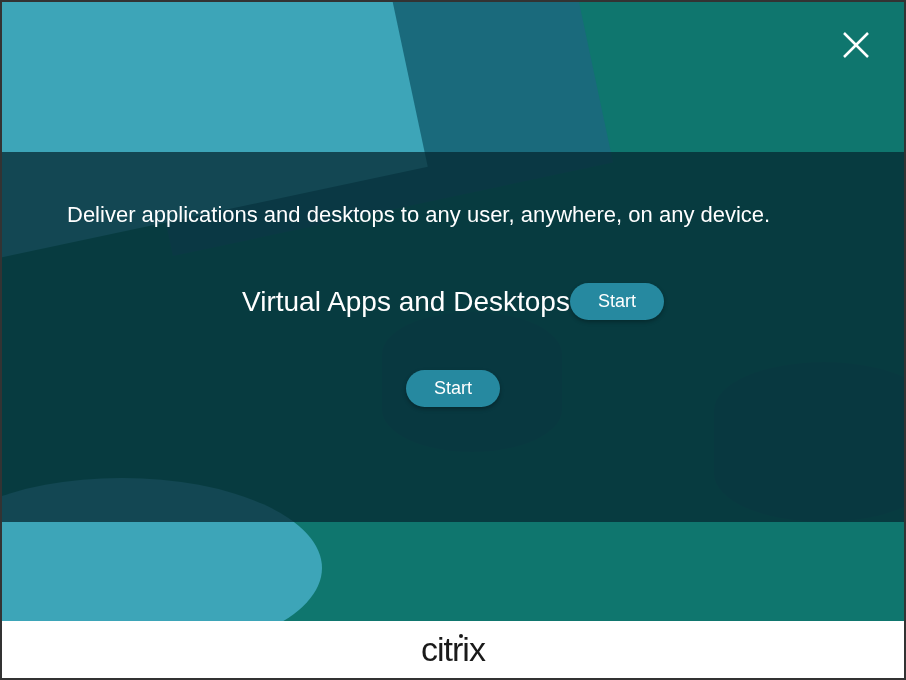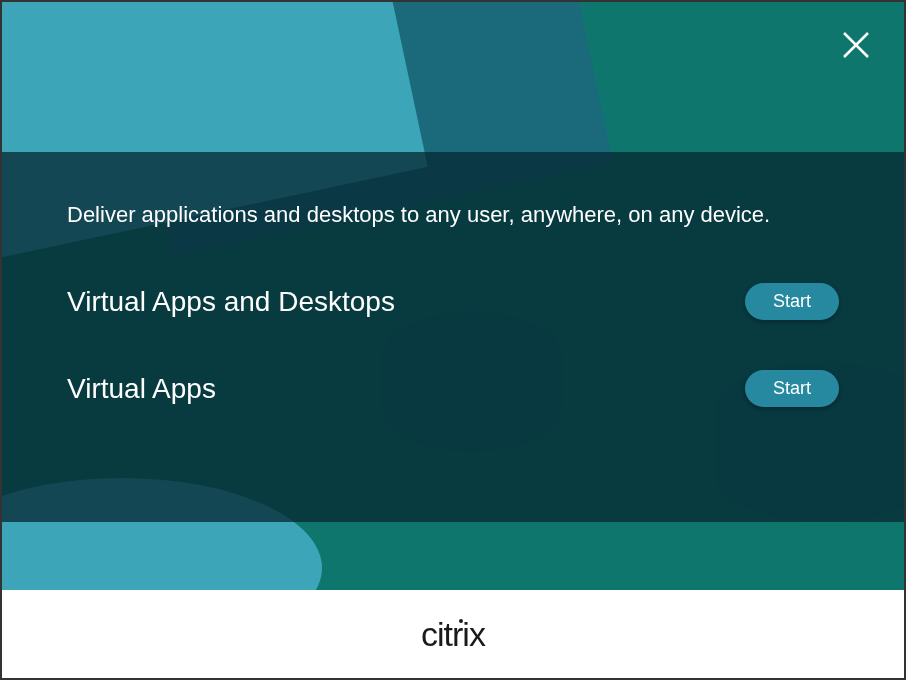--- a/index.html
+++ b/index.html
@@ -100,21 +100,21 @@
       padding: 50px 65px;
     }
     .headline {
       color: #ffffff;
       font-size: 22px;
       font-weight: 400;
       margin-bottom: 55px;
     }
     .option-row {
       display: flex;
-      justify-content: space-between;
+      justify-content: center;
       align-items: center;
       margin-bottom: 50px;
     }
     .option-label {
       color: #ffffff;
       font-size: 28px;
       font-weight: 400;
     }
     .start-btn {
       background: #2689a0;
@@ -125,21 +125,21 @@
       font-size: 18px;
       cursor: pointer;
       min-width: 82px;
       box-shadow: 0 2px 4px rgba(0,0,0,0.3);
     }
     .footer {
       position: absolute;
       bottom: 0;
       left: 0;
       right: 0;
-      height: 88px;
+      height: 57px;
       background: #ffffff;
       z-index: 15;
       display: flex;
       align-items: center;
       justify-content: center;
     }
     .logo {
       font-size: 34px;
       font-weight: 400;
       color: #1a1a1a;
@@ -176,21 +176,20 @@
 
   <div class="content-panel">
     <div class="headline">Deliver applications and desktops to any user, anywhere, on any device.</div>
 
     <div class="option-row">
       <div class="option-label">Virtual Apps and Desktops</div>
       <button class="start-btn">Start</button>
     </div>
 
     <div class="option-row">
-      <div class="option-label">Virtual Apps</div>
       <button class="start-btn">Start</button>
     </div>
   </div>
 
   <div class="footer">
     <div class="logo">
       <span>citrix</span><span class="dot"></span>
     </div>
   </div>
 </div>

